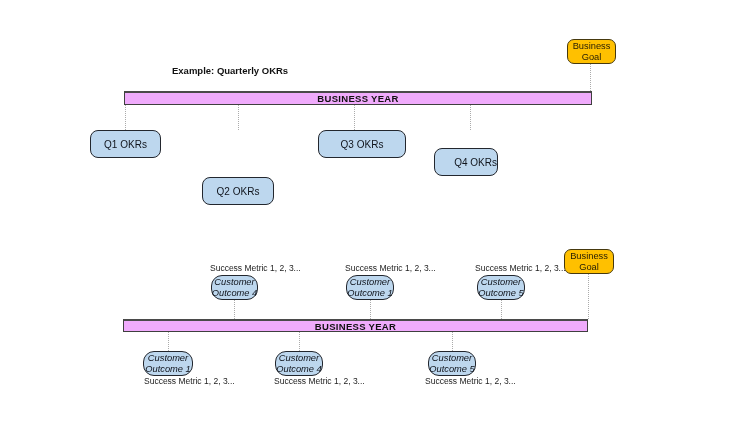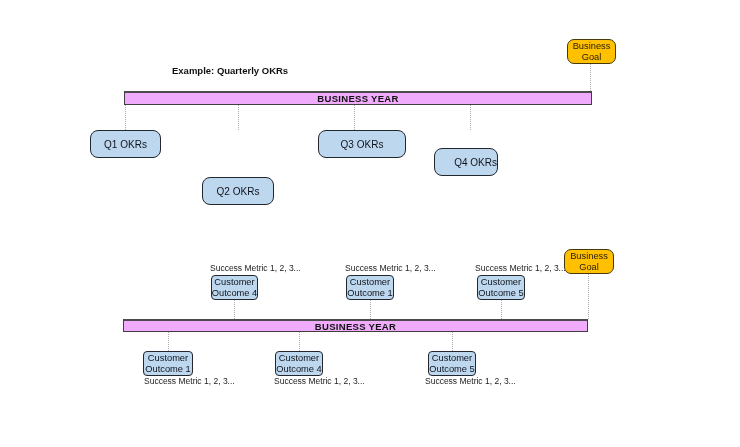--- a/index.html
+++ b/index.html
@@ -14,21 +14,21 @@
   }
   .node {
     position:absolute; box-sizing:border-box;
     display:flex; flex-direction:column; align-items:center; justify-content:center;
     text-align:center; white-space:nowrap;
   }
   .node span { display:block; }
   .blue  { background:#BDD7EE; border:1.6px solid #23272e; border-radius:8px; color:#10141c; }
   .yellow{ background:#FFC000; border:1.7px solid #46390e; border-radius:7px; color:#241c05; }
   .qnode { font-size:10px; }
-  .small-node { font-size:9.3px; line-height:11px; border-radius:4px; }
+  .small-node { font-size:9.3px; line-height:11px; border-radius:11px;font-style:italic; }
   .goal-node  { font-size:9.3px; line-height:11px;border-radius:7px; }
   .bar {
     position:absolute; box-sizing:border-box; background:#f0abfc;
     border:1px solid #3f3f3f; border-top:2.6px solid #4a4a4a;
     display:flex; align-items:center; justify-content:center;
     font-size:9.5px; font-weight:600; letter-spacing:.3px; color:#111;
   }
   .vline { position:absolute; width:0; border-left:1px dotted #ababab; }
   .metric {
     position:absolute; font-size:8.5px; color:#222; white-space:nowrap; line-height:9px;

